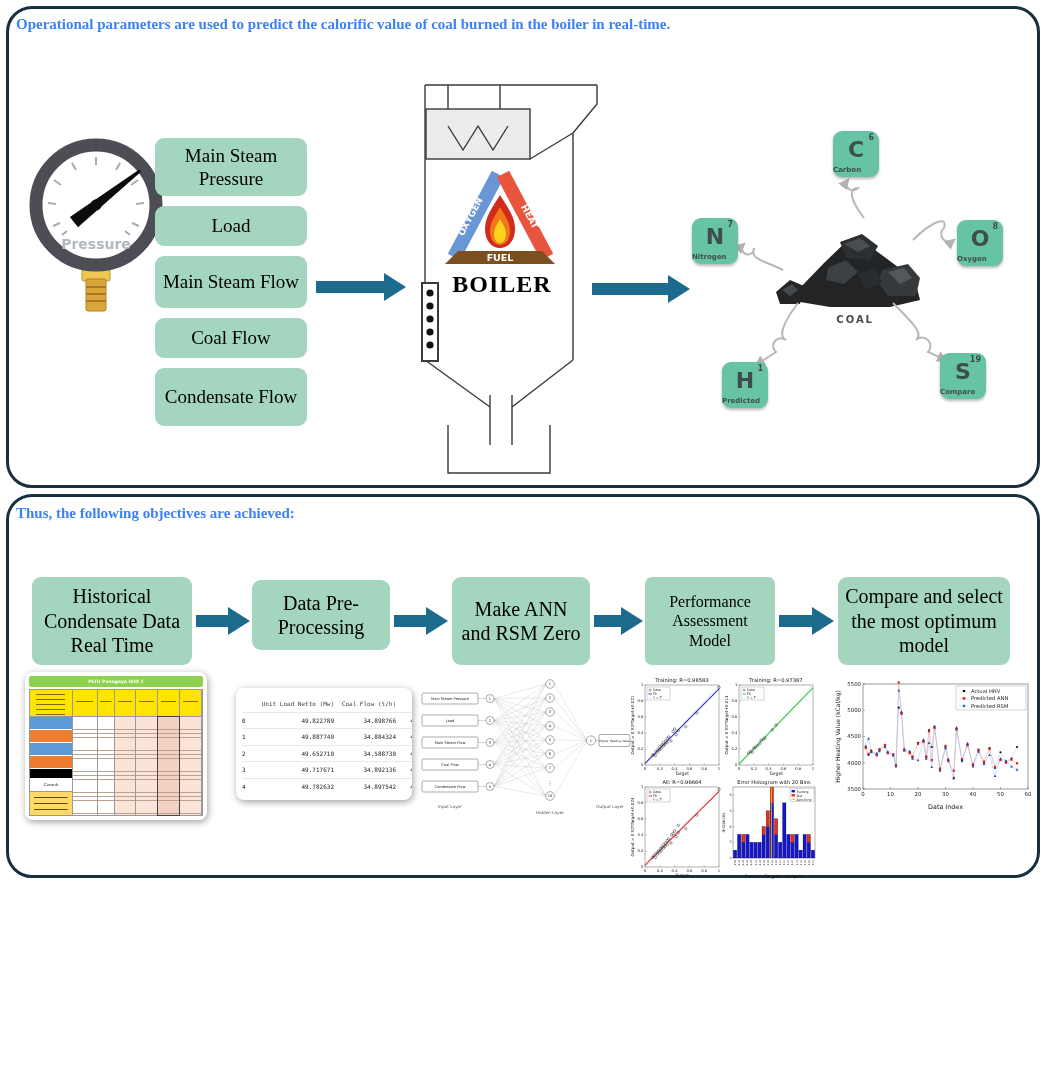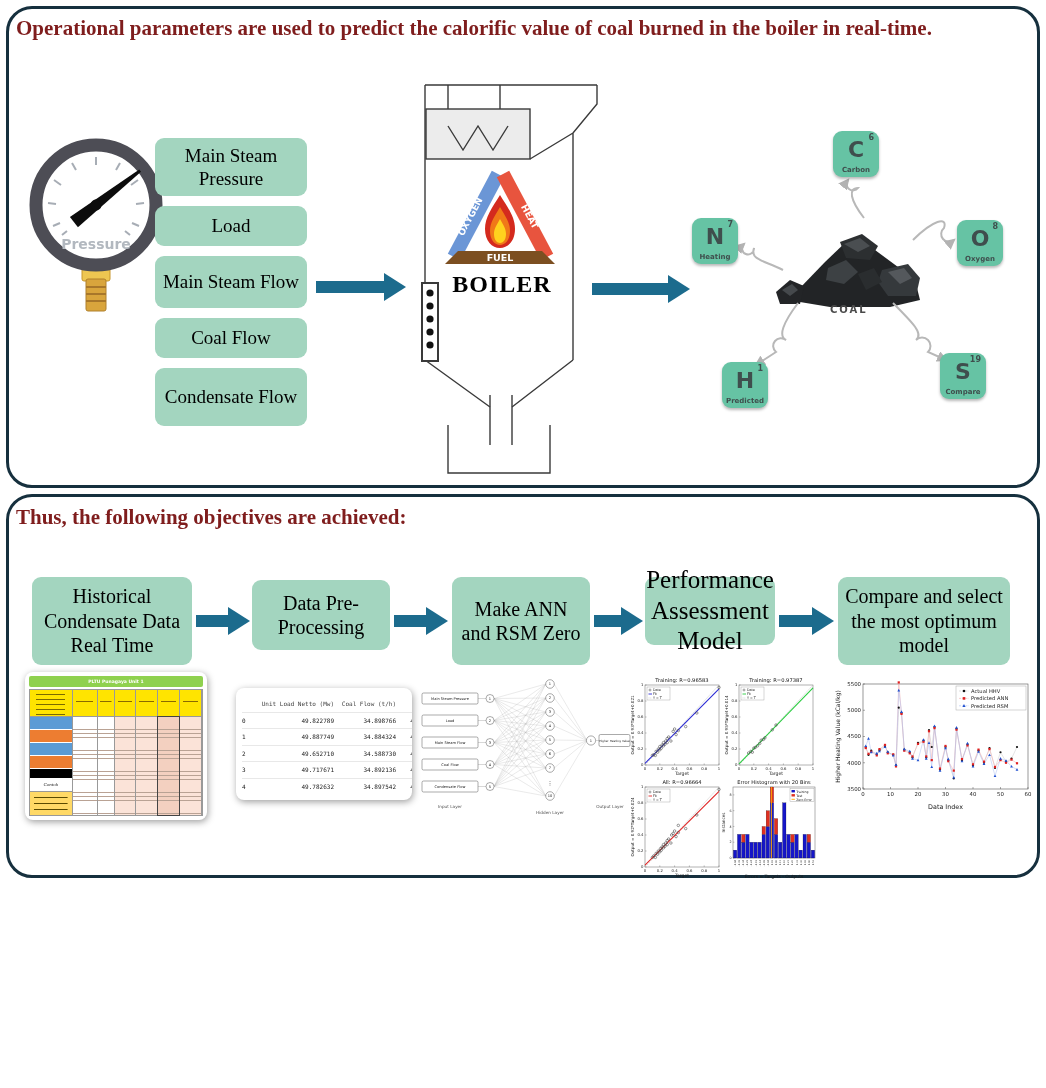--- a/index.html
+++ b/index.html
@@ -1,33 +1,33 @@
 <!DOCTYPE html>
 <html style="--navy: #16303e; --arrow: #1c6b8d; --green: #a3d5bf; --tile: #66c3a4;"><head>
 <meta charset="utf-8">
 <style>
   html,body{margin:0;padding:0;background:#fff;}
   body{width:1046px;height:1088px;position:relative;overflow:hidden;
        font-family:"Liberation Serif",serif;}
   .panel{position:absolute;box-sizing:border-box;border:3px solid var(--navy,#16303e);
          border-radius:26px;background:#fff;}
-  .ptitle{position:absolute;font-weight:bold;font-size:21px;color:#7f1d1d;white-space:nowrap;text-align:center;}
+  .ptitle{position:absolute;font-weight:bold;font-size:15px;color:#3b82f6;white-space:nowrap;text-align:center;}
   .gbox{position:absolute;box-sizing:border-box;background:var(--green,#a3d5bf);
         border-radius:9px;display:flex;align-items:center;justify-content:center;
         text-align:center;font-size:19px;line-height:1.22;color:#000;padding:2px 6px;}
   .arrow{position:absolute;height:12px;background:var(--arrow,#1c6b8d);}
   .arrow::after{content:"";position:absolute;left:100%;top:50%;transform:translateY(-50%);
         border-left:22px solid var(--arrow,#1c6b8d);
         border-top:14px solid transparent;border-bottom:14px solid transparent;}
   .tile{position:absolute;width:46px;height:46px;background:var(--tile,#66c3a4);
         border-radius:9px;color:#3f4e4d;font-family:"DejaVu Sans",sans-serif;
         box-shadow:0 2px 3px rgba(0,0,0,.28);}
   .tile .num{position:absolute;top:2px;right:5px;font-size:8px;font-weight:bold;}
   .tile .sym{position:absolute;top:6px;left:0;right:0;text-align:center;font-size:22px;font-weight:bold;}
-  .tile .nam{position:absolute;bottom:3px;left:0;right:0;text-align:center;font-size:7px;font-weight:bold;}
+  .tile .nam{position:absolute;bottom:3px;left:0;right:0;text-align:left;font-size:7px;font-weight:bold;}
   .card{position:absolute;background:#fff;border-radius:8px;overflow:hidden;
         box-shadow:1px 2px 7px rgba(0,0,0,.38);}
   .coal-label{position:absolute;font-family:"DejaVu Sans",sans-serif;font-weight:bold;
         font-size:10px;letter-spacing:2px;color:#4a4a4a;}
   svg{position:absolute;overflow:visible;}
   .mono{font-family:"DejaVu Sans Mono",monospace;}
 </style>
 </head>
 <body>
 
@@ -106,21 +106,21 @@
   <polygon points="28,78 55,50 78,28 105,38 128,55 146,72 150,88 120,95 60,95 30,90" fill="#222426"></polygon>
   <polygon points="70,30 92,22 108,34 100,48 76,46" fill="#2c2f31"></polygon>
   <polygon points="74,32 90,26 100,34 88,40" fill="#4a4e51"></polygon>
   <polygon points="112,58 138,52 150,66 146,84 118,84 108,70" fill="#35393c"></polygon>
   <polygon points="118,60 134,56 142,66 130,72" fill="#54585c"></polygon>
   <polygon points="6,80 20,68 34,74 30,92 10,92" fill="#232527"></polygon>
   <polygon points="12,78 22,72 28,78 20,84" fill="#45494c"></polygon>
   <polygon points="58,56 76,48 88,60 74,72 56,68" fill="#3d4144"></polygon>
   <polygon points="88,62 104,56 112,70 96,78" fill="#2a2d2f"></polygon>
 </svg>
-<div class="coal-label" style="left:830px;top:304px;width:44px;text-align:left;">COAL</div>
+<div class="coal-label" style="left:830px;top:314px;width:44px;text-align:right;">COAL</div>
 
 <svg style="left:688px;top:118px;" width="330" height="330" viewBox="0 0 330 330">
   <defs>
     <marker id="garrow" viewBox="0 0 10 10" refX="8" refY="5" markerWidth="5.5" markerHeight="5.5" orient="auto">
       <path d="M0,0 L10,5 L0,10 z" fill="#b3b3b3"></path>
     </marker>
   </defs>
   <g fill="none" stroke="#b8b8b8" stroke-width="2">
     <path d="M176,100 C162,82 160,70 170,70 A6 6 0 1 1 160,62" marker-end="url(#garrow)"></path>
     <path d="M225,122 C245,102 260,98 256,110 A6 6 0 1 0 266,122" marker-end="url(#garrow)"></path>
@@ -131,21 +131,21 @@
 </svg>
 
 <div class="tile" style="left:833px;top:131px;">
   <span class="num">6</span>
   <span class="sym">C</span>
   <span class="nam">Carbon</span>
 </div>
 <div class="tile" style="left:692px;top:218px;">
   <span class="num">7</span>
   <span class="sym">N</span>
-  <span class="nam">Heating</span>
+  <span class="nam">Nitrogen</span>
 </div>
 <div class="tile" style="left:957px;top:220px;">
   <span class="num">8</span>
   <span class="sym">O</span>
   <span class="nam">Oxygen</span>
 </div>
 <div class="tile" style="left:722px;top:362px;">
   <span class="num">1</span>
   <span class="sym">H</span>
   <span class="nam">Predicted</span>
@@ -158,21 +158,21 @@
 
 <div class="panel" style="left:6px;top:494px;width:1034px;height:384px;"></div>
 <div class="ptitle" style="left:16px;top:505px;">Thus, the following objectives are achieved:</div>
 
 <div class="gbox" style="left:32px;top:577px;width:160px;height:88px;font-size:20px;">Historical Condensate Data Real Time</div>
 <div class="arrow" style="left:196px;top:615px;width:32px;"></div>
 <div class="gbox" style="left:252px;top:580px;width:138px;height:70px;font-size:20px;">Data Pre-Processing</div>
 <div class="arrow" style="left:394px;top:615px;width:32px;"></div>
 <div class="gbox" style="left:452px;top:577px;width:138px;height:88px;font-size:20px;">Make ANN and RSM Zero</div>
 <div class="arrow" style="left:594px;top:615px;width:27px;"></div>
-<div class="gbox" style="left:645px;top:577px;width:130px;height:68px;font-size:25px;">Performance Assessment Model</div>
+<div class="gbox" style="left:645px;top:577px;width:130px;height:88px;font-size:16px;border-radius:7px;">Performance Assessment Model</div>
 <div class="arrow" style="left:779px;top:615px;width:33px;"></div>
 <div class="gbox" style="left:838px;top:577px;width:172px;height:88px;font-size:20px;">Compare and select the most optimum model</div>
 
 <div class="card" id="sheet" style="left:25px;top:672px;width:182px;height:148px;padding:0;">
     <div style="position:absolute;inset:4px;">
       <div style="height:11px;background:#8fd14f;border-radius:2px;color:#fff;font:bold 4.5px &quot;DejaVu Sans&quot;,sans-serif;text-align:center;line-height:11px;">PLTU Punagaya Unit 1</div>
       <div style="position:absolute;top:13px;left:0;right:0;bottom:0;display:flex;border:0.5px solid #999;">
         <div style="width:44px;border-right:0.5px solid #999;display:flex;flex-direction:column;">
           <div style="height:26px;background:#ffe400;border-bottom:0.5px solid #999;background-image:repeating-linear-gradient(#ffe400 0 4px,#7a6a00 4px 5px);background-size:70% 100%;background-position:center;background-repeat:no-repeat;"></div>
           <div style="height:12px;background:#5b9bd5;border-bottom:0.5px solid #fff;"></div>

